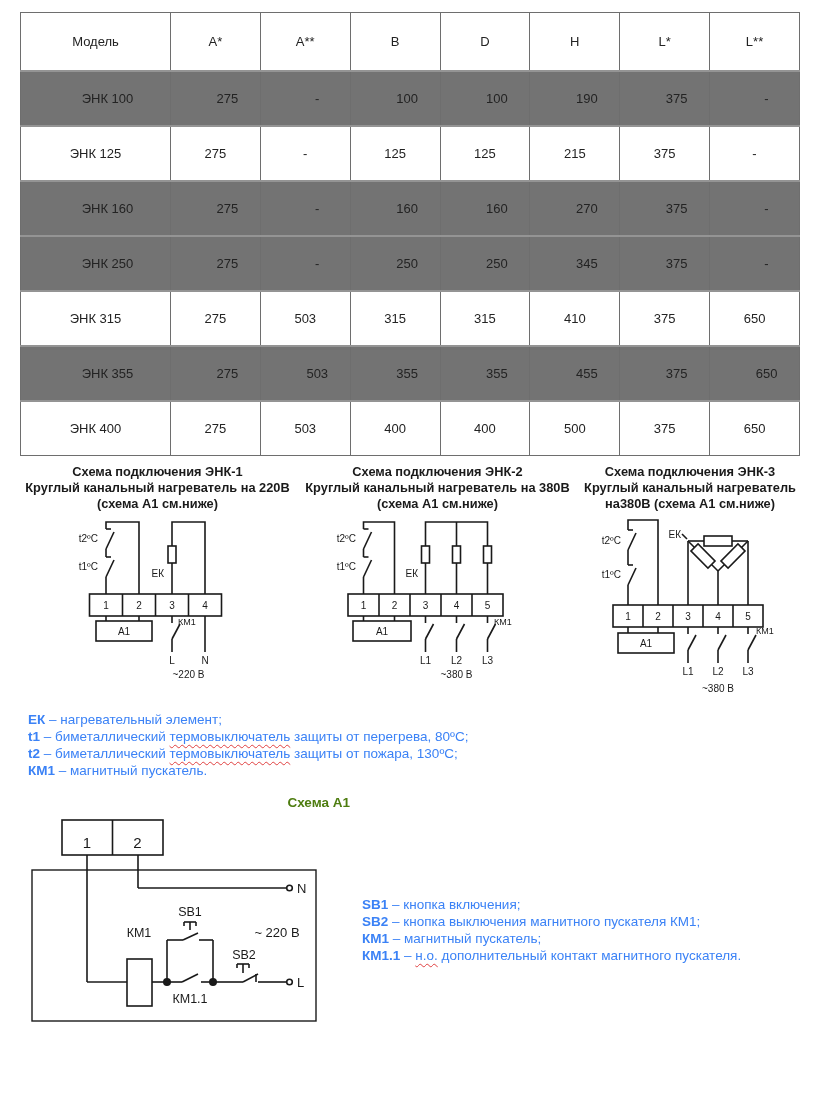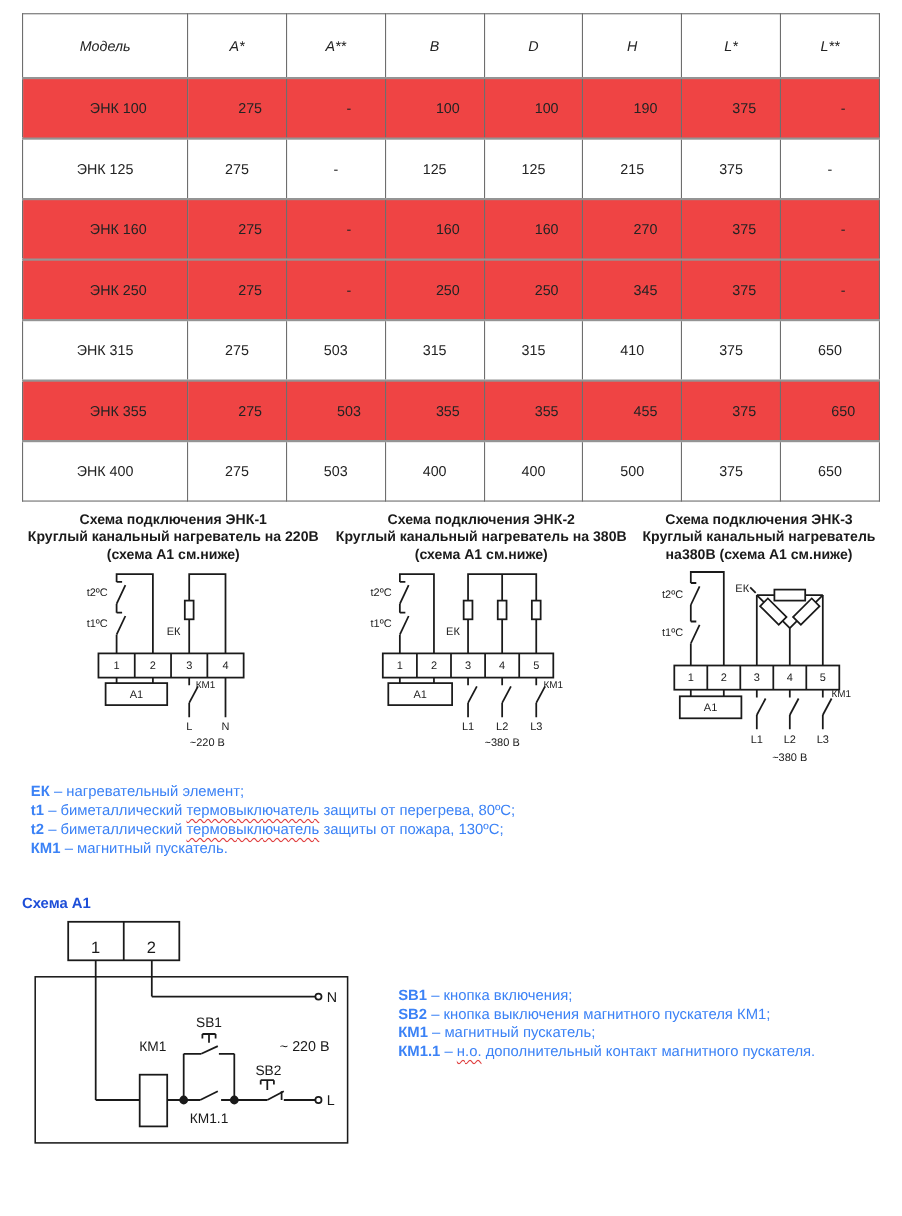--- a/index.html
+++ b/index.html
@@ -13,43 +13,43 @@
 
   
   table.spec {
     border-collapse:collapse; width:780px; table-layout:fixed;
     font-size:13px; color:#232323;
   }
   table.spec th, table.spec td {
     border:1px solid #6e6e6e; text-align:center; vertical-align:middle;
     font-weight:400; height:55px; background:#ffffff;
   }
-  table.spec thead th { height:58px; border-bottom:2px solid #949494;font-style:italic; }
+  table.spec thead th { height:58px; border-bottom:2px solid #949494; }
   table.spec th:first-child, table.spec td:first-child { width:150px; }
-  table.spec tr.striped td { background:#ef4444; border-top:2px solid #949494; border-bottom:2px solid #949494;padding-left:24px; }
+  table.spec tr.striped td { background:#737373; border-top:2px solid #949494; border-bottom:2px solid #949494;padding-left:24px; }
 
   
   .diagrams { display:flex; margin-top:8px; }
   .dcol { text-align:center; }
   .dcol.c1 { width:275px; }
   .dcol.c2 { width:285px; }
   .dcol.c3 { width:220px; }
   .dtitle { font-size:12.8px; font-weight:700; line-height:16px; color:#1a1a1a; }
   .dcol svg { display:block; margin:4px auto 0 auto; }
   svg text { font-family:"Liberation Sans","DejaVu Sans",sans-serif; fill:#1a1a1a; }
 
   
   ul.legend { list-style:none; margin:10px 0 0 8px; font-size:13.5px; line-height:17px; color:#3b82f6; }
   ul.legend b { font-weight:700; }
   .misspell { text-decoration:underline wavy #e04040; text-decoration-thickness:1px; text-underline-offset:3px; }
 
   
   .a1section { display:flex; align-items:flex-start; margin-top:16px; }
   .a1col { width:330px; }
-  .a1title { font-size:13.5px; font-weight:700; text-align:left; color:#1d4ed8;margin-top:18px; }
+  .a1title { font-size:13.5px; font-weight:700; text-align:right; color:#4d7c0f; }
   .a1col svg { display:block; margin:6px 0 0 5px; }
   ul.legend.l2 { margin:101px 0 0 12px; }
 </style>
 </head>
 <body>
 
 <div class="page">
 
   <table class="spec">
       <thead>

